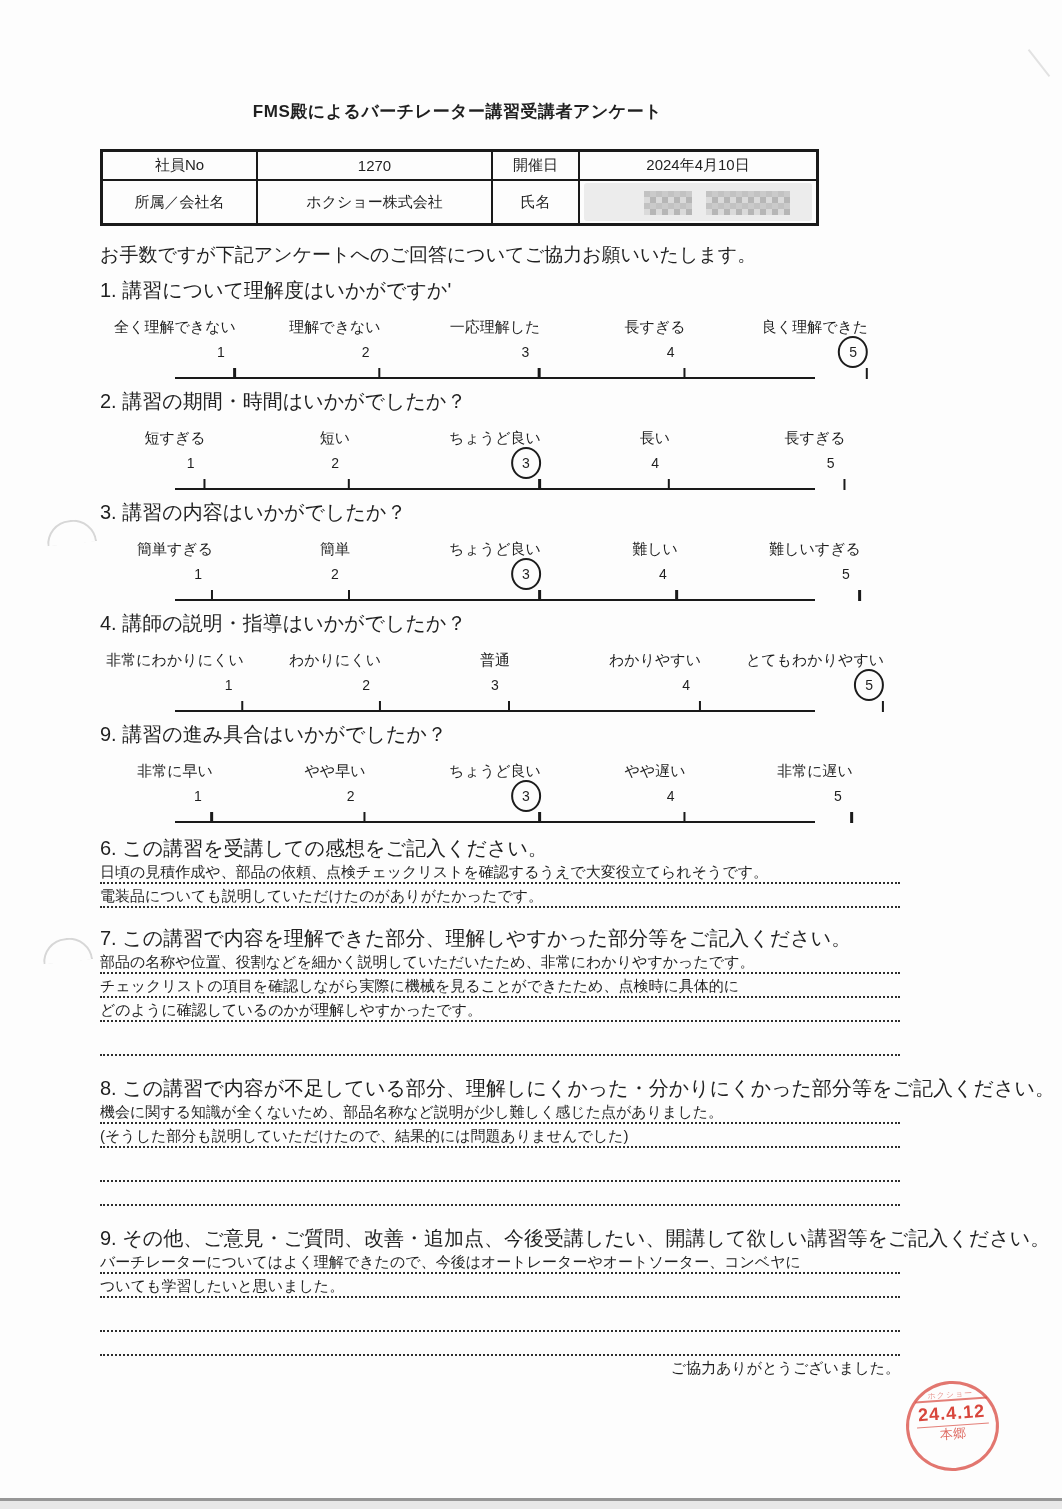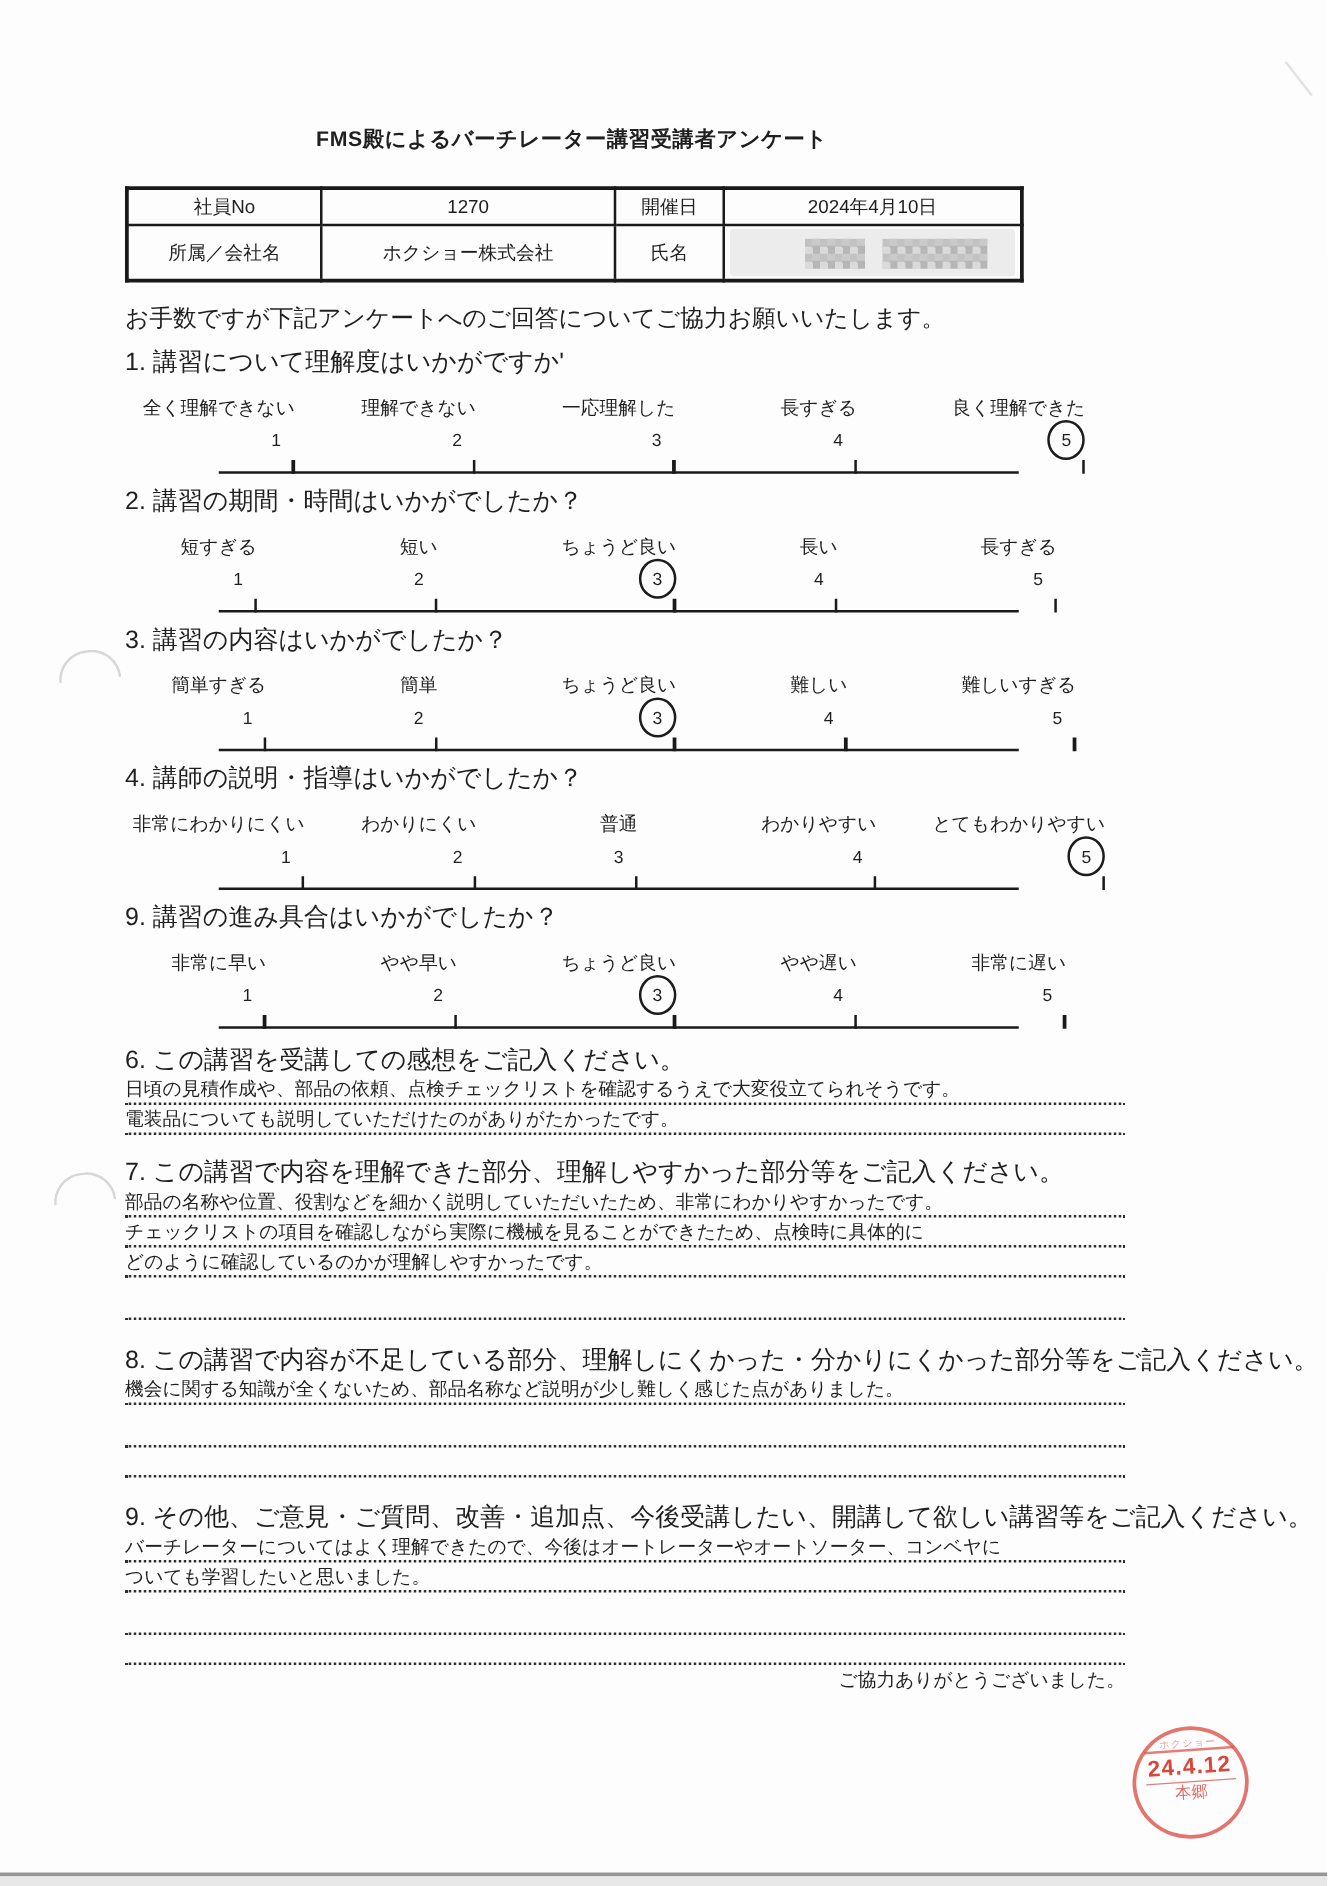--- a/index.html
+++ b/index.html
@@ -268,20 +268,21 @@
       <div class="q-heading">7. この講習で内容を理解できた部分、理解しやすかった部分等をご記入ください。</div>
       <div class="answer-line">部品の名称や位置、役割などを細かく説明していただいたため、非常にわかりやすかったです。</div>
       <div class="answer-line">チェックリストの項目を確認しながら実際に機械を見ることができたため、点検時に具体的に</div>
       <div class="answer-line">どのように確認しているのかが理解しやすかったです。</div>
       <div class="answer-line" style="margin-top:12px"></div>
     </section>
 
     <section class="free-q" style="margin-top:22px">
       <div class="q-heading">8. この講習で内容が不足している部分、理解しにくかった・分かりにくかった部分等をご記入ください。</div>
       <div class="answer-line">機会に関する知識が全くないため、部品名称など説明が少し難しく感じた点がありました。</div>
+      <div class="answer-line">(そうした部分も説明していただけたので、結果的には問題ありませんでした)</div>
       <div class="answer-line" style="margin-top:12px"></div>
       <div class="answer-line"></div>
     </section>
 
     <section class="free-q" style="margin-top:22px">
       <div class="q-heading">9. その他、ご意見・ご質問、改善・追加点、今後受講したい、開講して欲しい講習等をご記入ください。</div>
       <div class="answer-line">バーチレーターについてはよく理解できたので、今後はオートレーターやオートソーター、コンベヤに</div>
       <div class="answer-line">ついても学習したいと思いました。</div>
       <div class="answer-line" style="margin-top:12px"></div>
       <div class="answer-line"></div>

